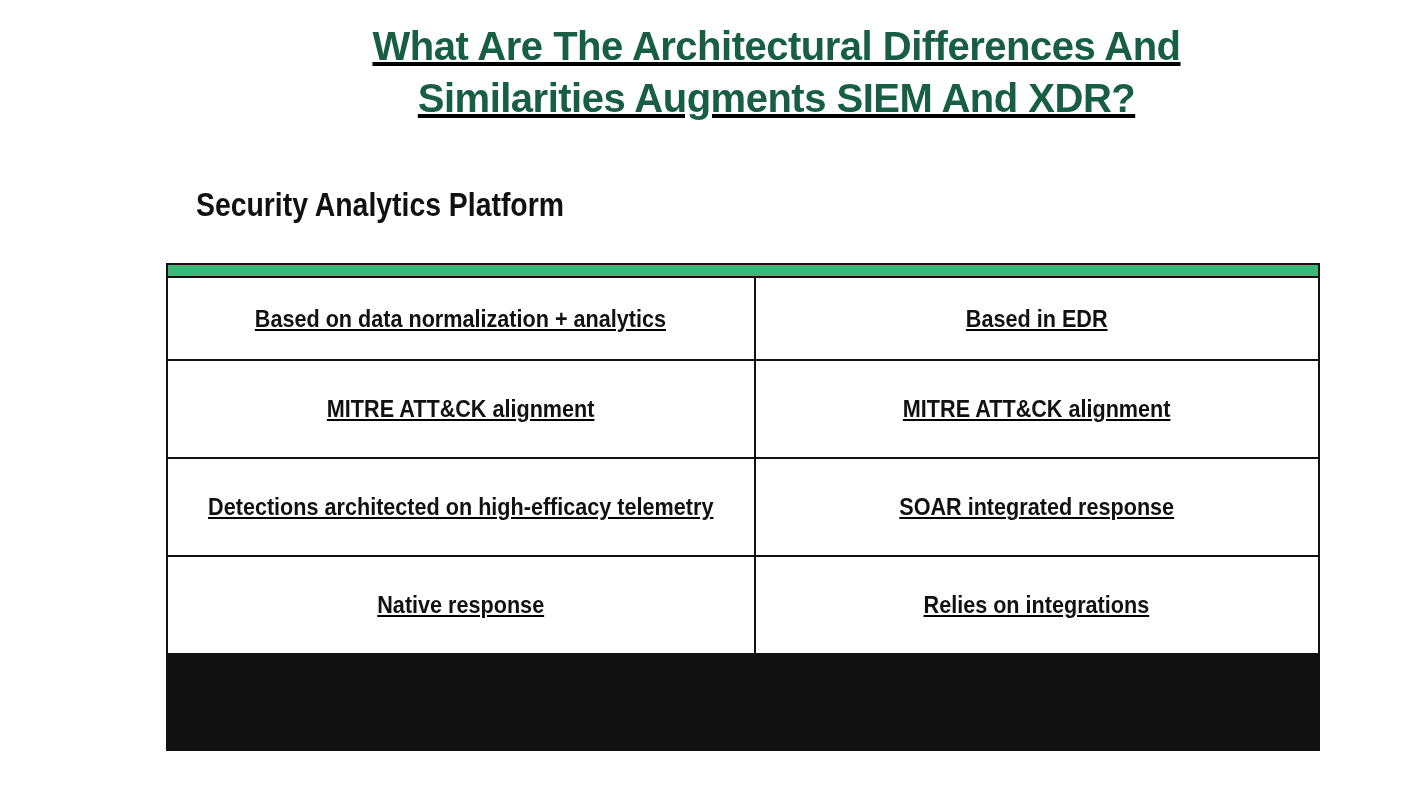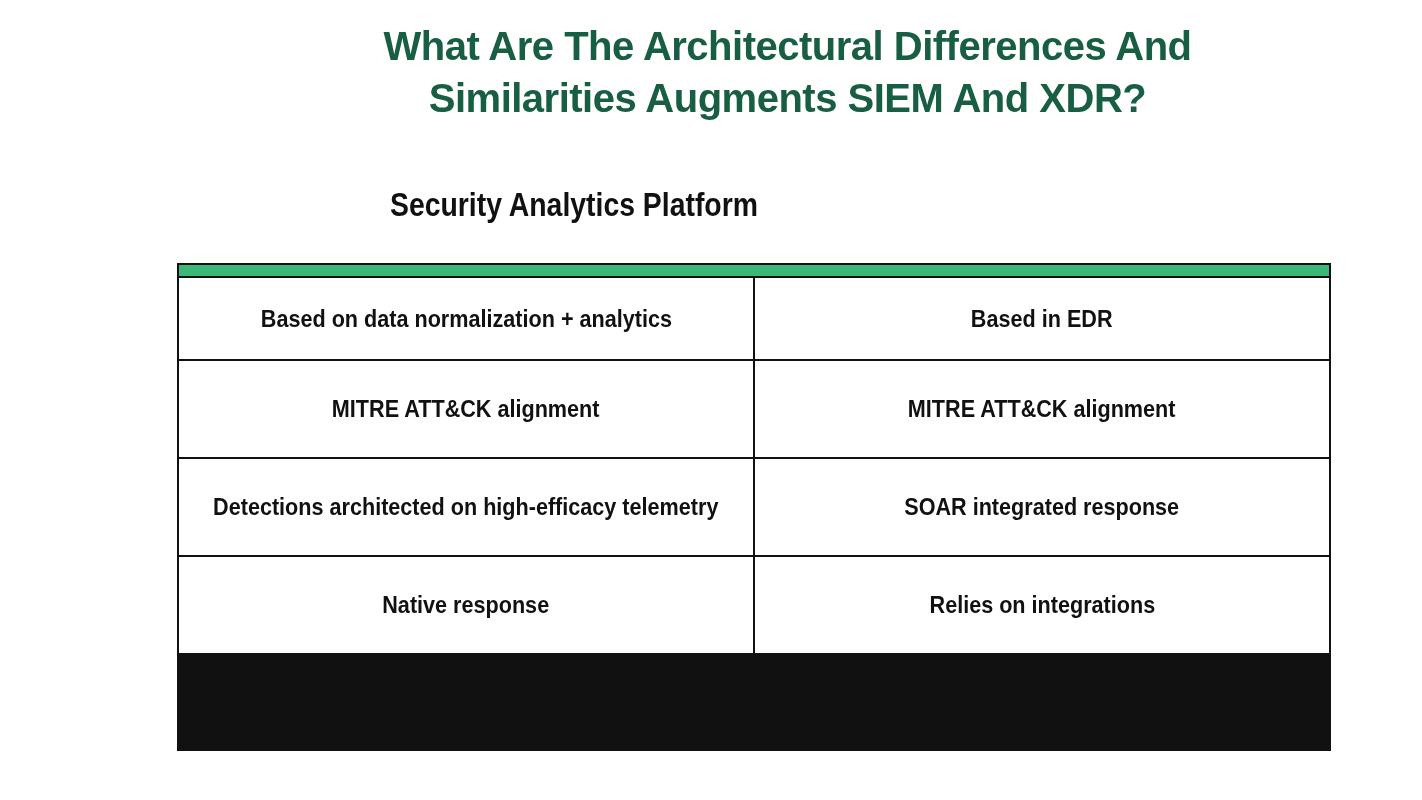--- a/index.html
+++ b/index.html
@@ -12,41 +12,42 @@
   *{margin:0;padding:0;box-sizing:border-box;}
   html,body{width:1422px;height:800px;}
   body{
     background:var(--background,#fff);
     font-family:"Liberation Sans", sans-serif;
     position:relative;
     overflow:hidden;
   }
   .slide{
     position:absolute;
-    left:177px;
+    left:166px;
     top:0;
     width:1221px;
     height:800px;
+    text-decoration:underline;
   }
   .slide-title{
     margin-top:20px;
     text-align:center;
     color:var(--title-green,#175E43);
     font-weight:bold;
     font-size:40px;
     line-height:1.3;
     letter-spacing:-0.5px;
   }
   .column-headers{
     display:flex;
     margin-top:62px;
   }
   .column-header{
     width:50%;
-    text-align:right;
+    text-align:left;
     color:var(--text-black,#111);
     font-weight:bold;
     font-size:33px;
   }
   .column-header .squeeze{
     display:inline-block;
     transform:scaleX(0.86);
     transform-origin:center;
     white-space:nowrap;
   }
@@ -69,21 +70,21 @@
   }
   .table-cell{
     background:var(--background,#fff);
     display:flex;
     align-items:center;
     justify-content:center;
     color:var(--text-black,#111);
     font-weight:bold;
     font-size:24px;
     text-align:center;
-    padding:0 6px;
+    padding:0 12px;
   }
   .table-cell .squeeze{
     display:inline-block;
     transform:scaleX(0.9);
     transform-origin:center;
     white-space:nowrap;
   }
 </style>
 </head>
 <body>

